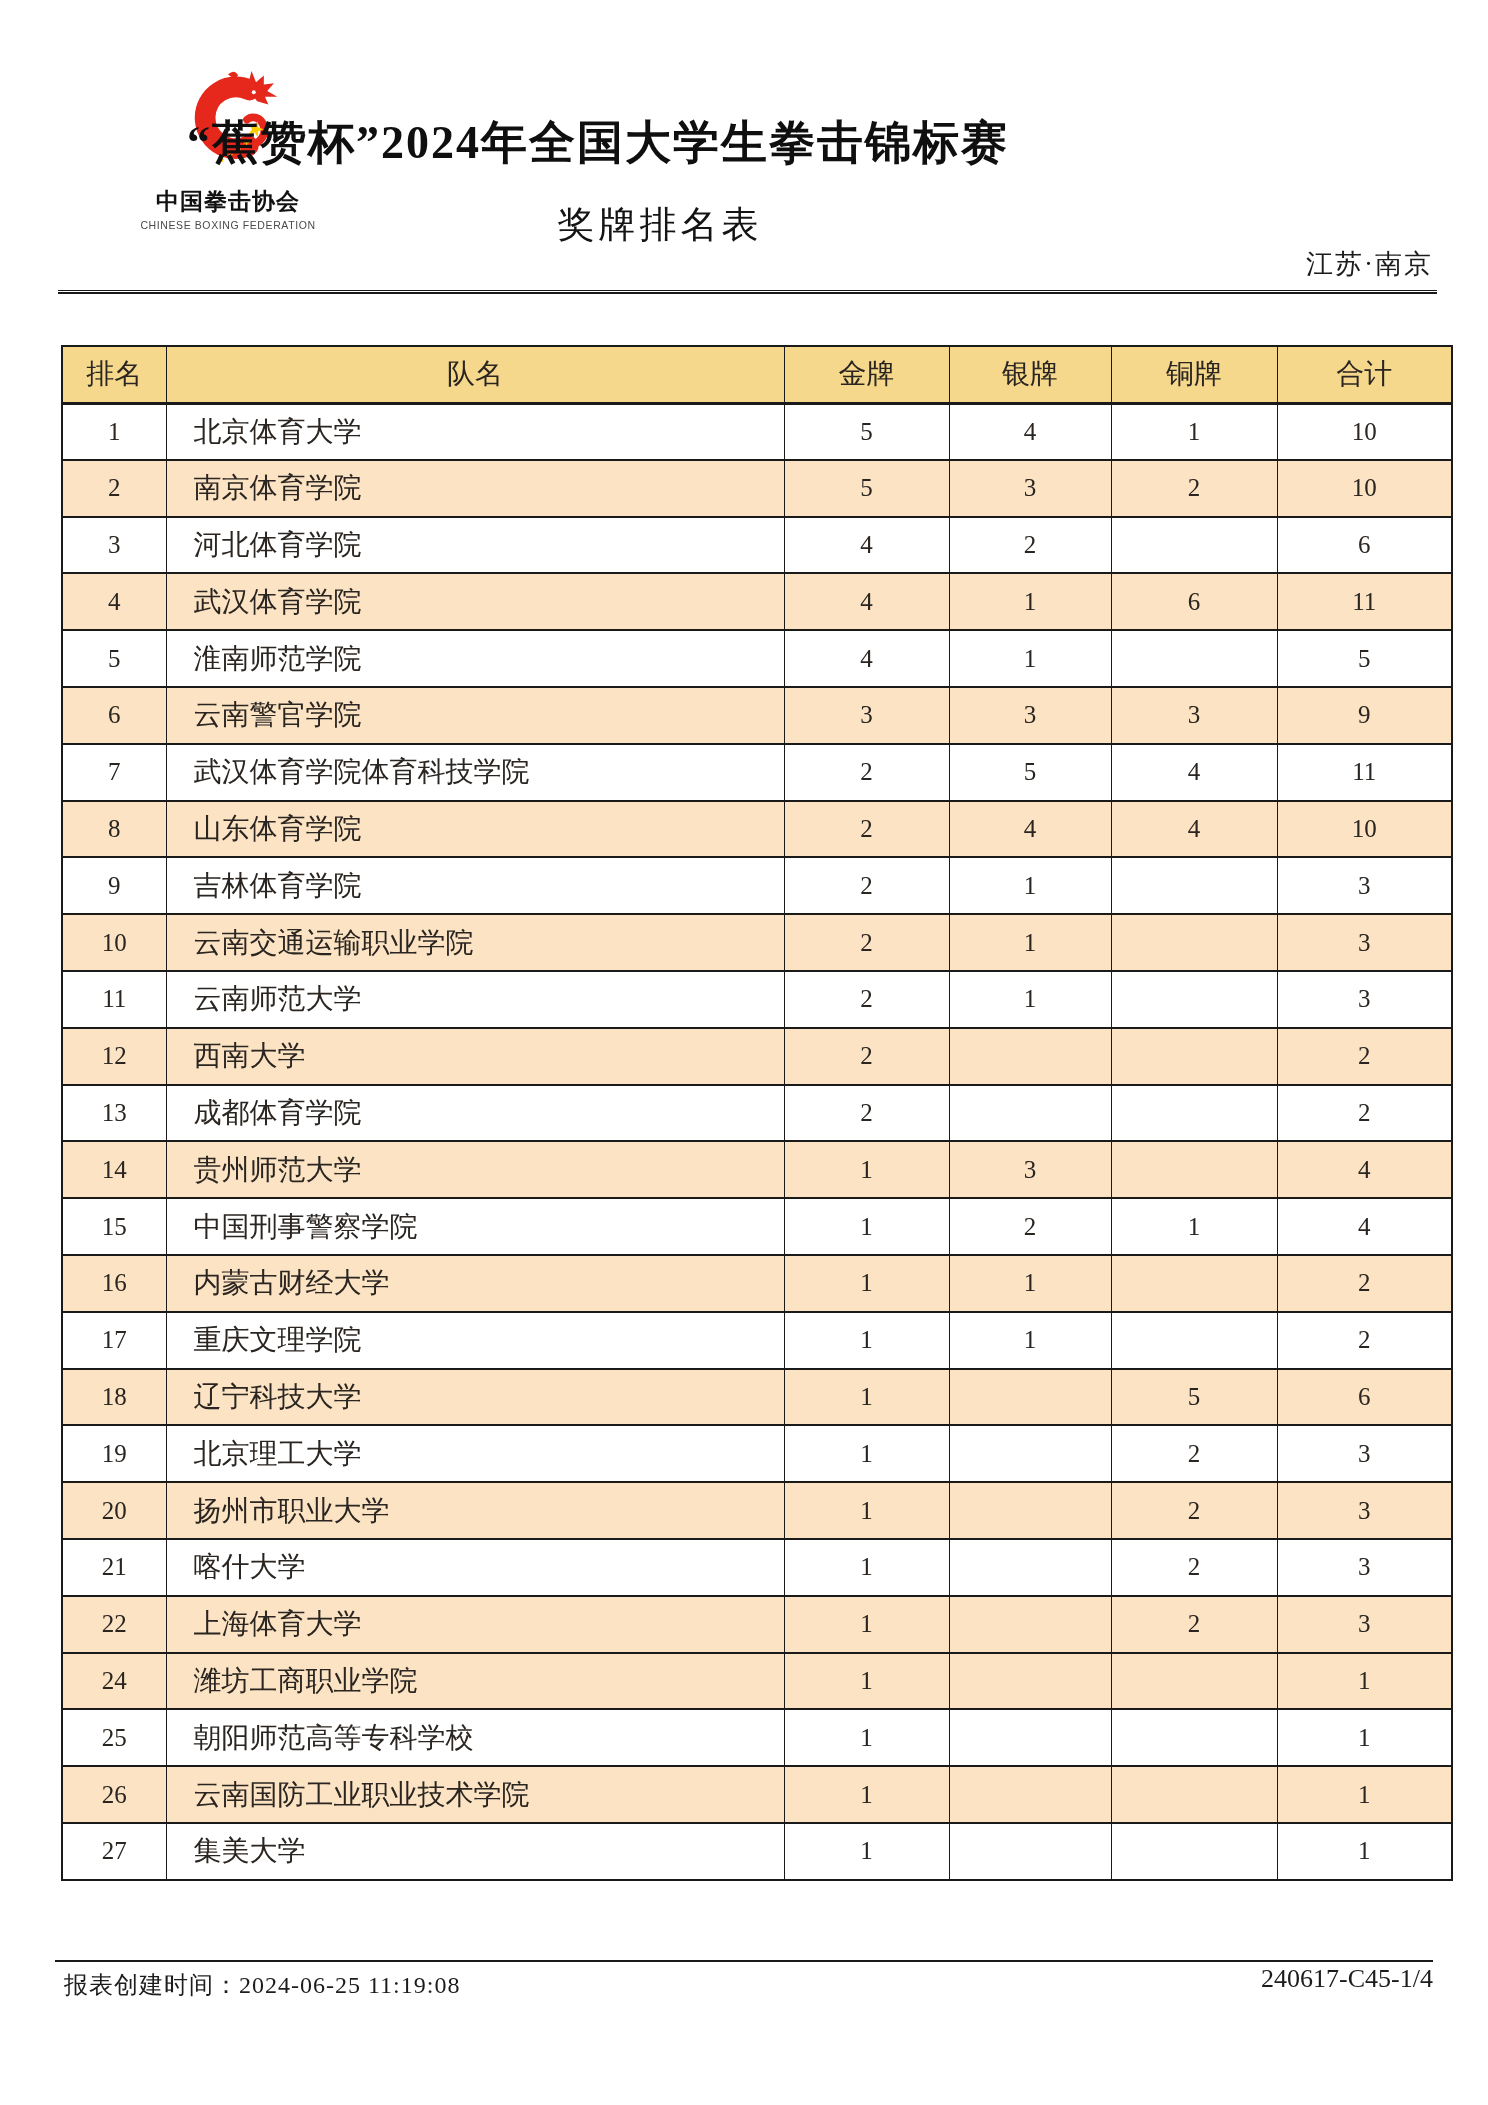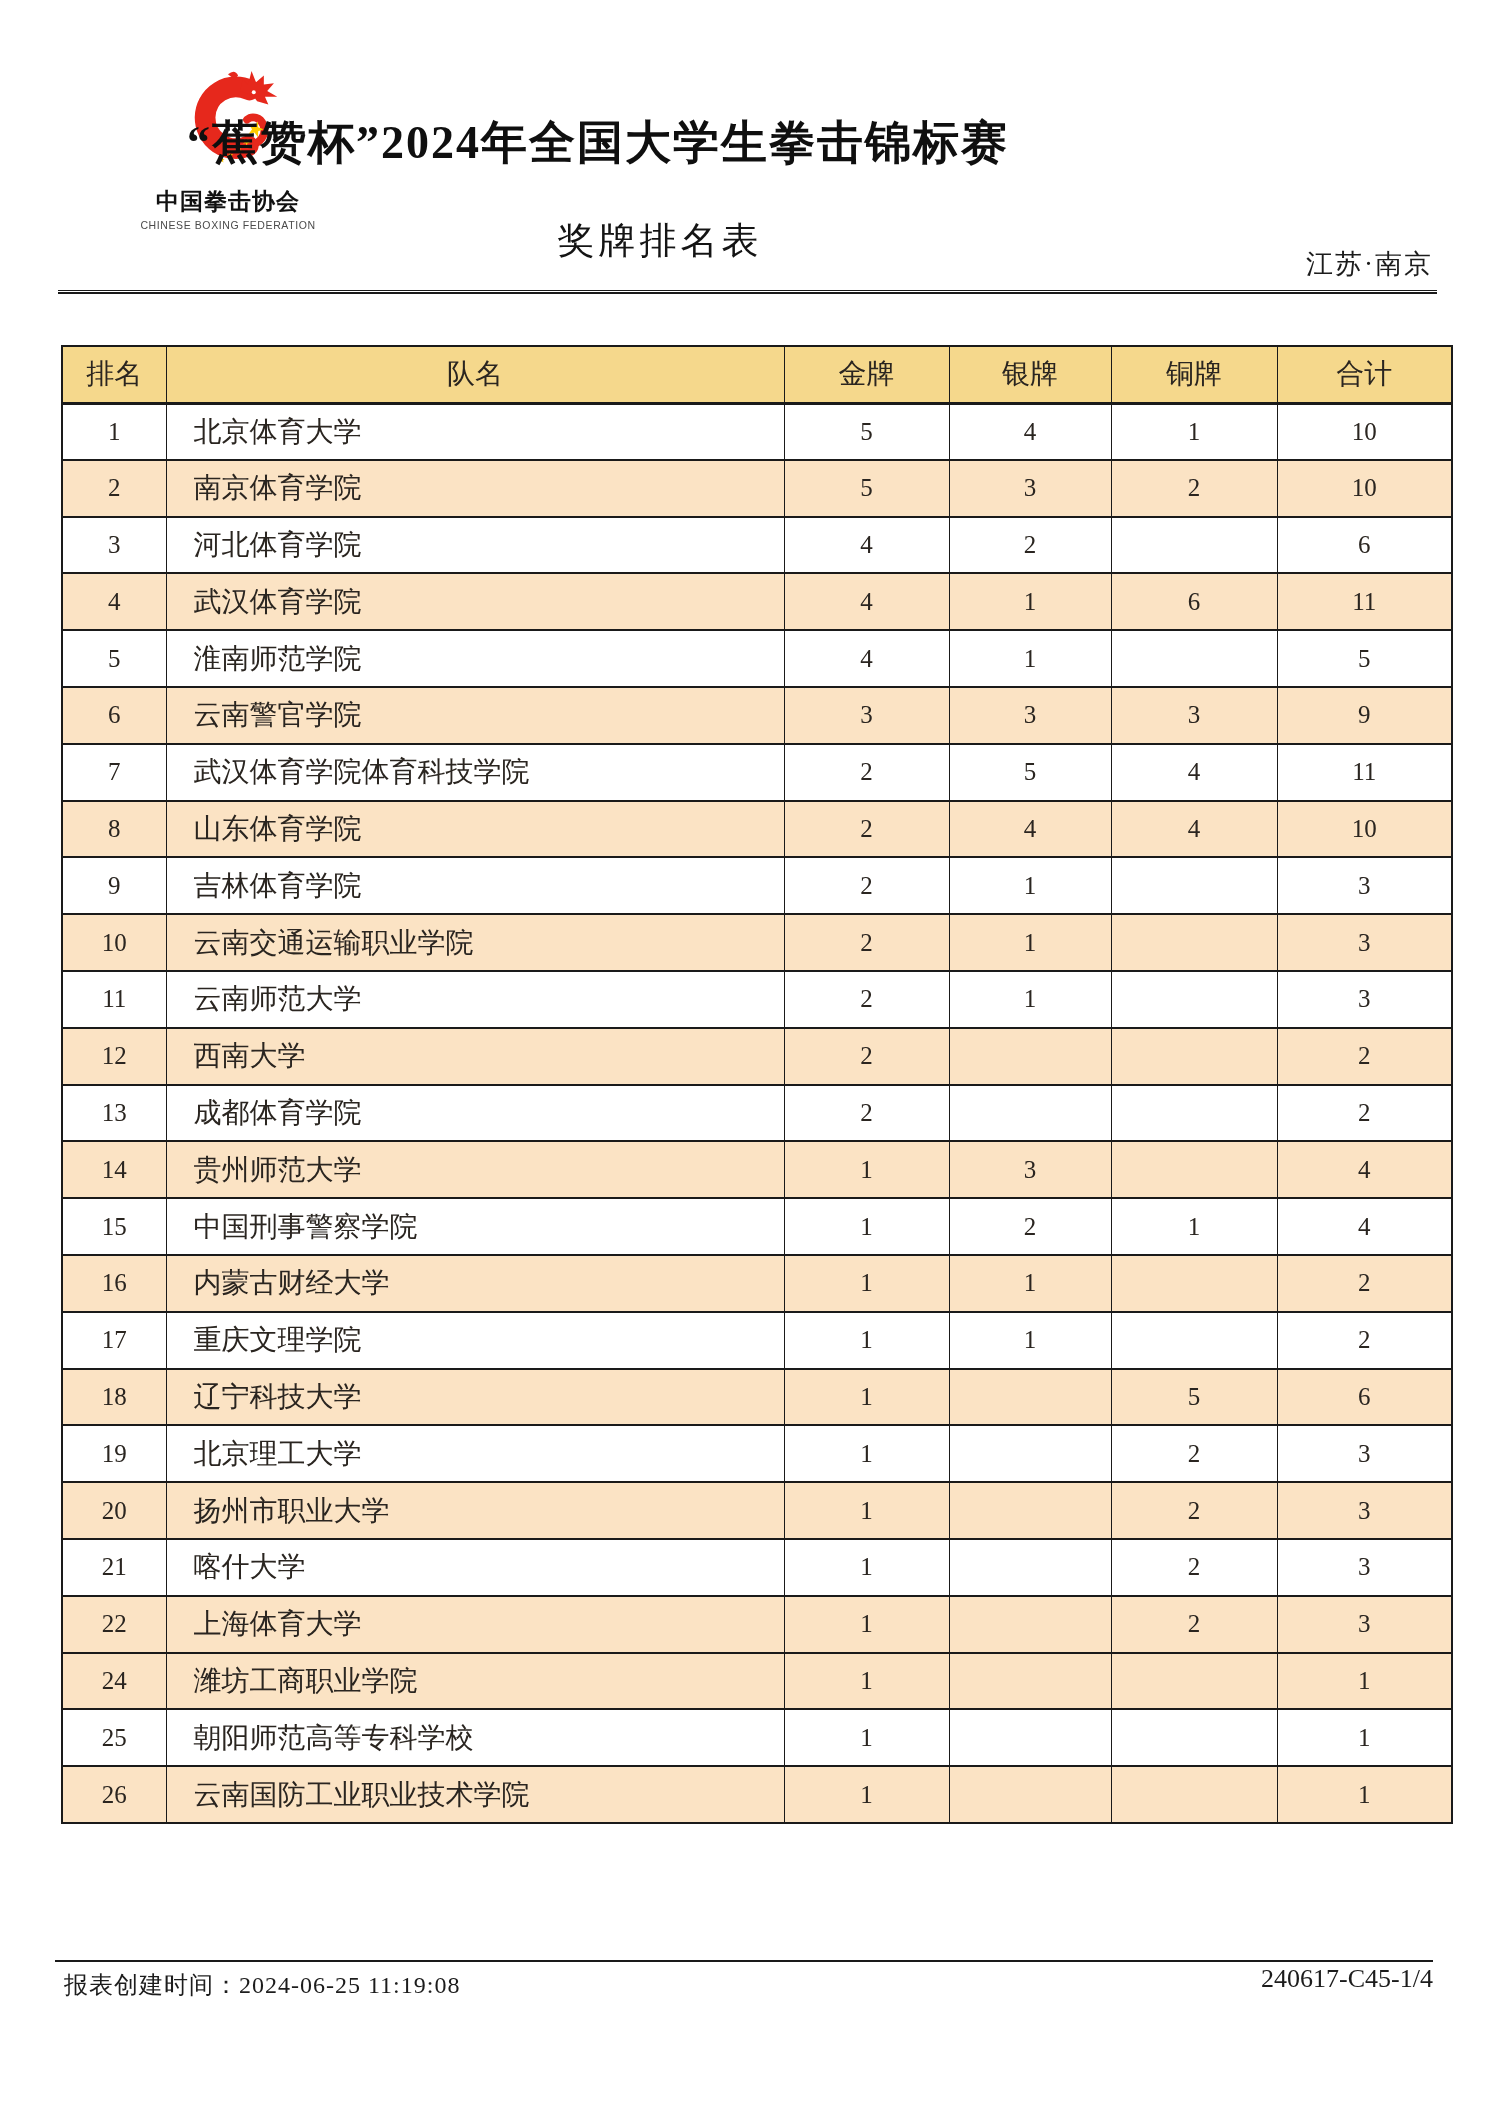--- a/index.html
+++ b/index.html
@@ -25,21 +25,21 @@
   .red-fill{fill:var(--brand-red);}
   .red-stroke{stroke:var(--brand-red);}
   .star{fill:var(--star-yellow);}
   .org-cn{margin-top:4px;font-size:23px;font-weight:700;letter-spacing:1px;color:#111;
           font-family:"Liberation Sans","DejaVu Sans",sans-serif;}
   .org-en{margin-top:2px;font-size:10.5px;letter-spacing:0.6px;color:#4a4a4a;
           font-family:"Liberation Sans","DejaVu Sans",sans-serif;}
   
   .doc-title{position:absolute;left:0;top:112px;width:1196px;text-align:center;
              font-size:46px;font-weight:700;letter-spacing:2px;color:#0f0f0f;}
-  .doc-subtitle{position:absolute;left:0;top:216px;width:1320px;text-align:center;
+  .doc-subtitle{position:absolute;left:0;top:200px;width:1320px;text-align:center;
              font-size:37px;font-weight:400;letter-spacing:4px;color:#141414;}
   .location{position:absolute;right:55px;top:246px;font-size:27px;letter-spacing:2px;color:#1c1c1c;}
   .top-rule{position:absolute;left:58px;top:290px;width:1379px;height:4px;
             border-top:1.5px solid var(--line);border-bottom:2px solid var(--line);}
   
   table.medal{
     position:absolute;left:61px;top:327px;width:1390px;
     border-collapse:collapse;table-layout:fixed;
     border:2.6px solid var(--line);
     margin-top:18px;
@@ -311,18 +311,26 @@
         <td>1</td>
       </tr>
       <tr class="alt">
         <td>26</td>
         <td class="team">云南国防工业职业技术学院</td>
         <td>1</td>
         <td></td>
         <td></td>
         <td>1</td>
       </tr>
+      <tr>
+        <td>27</td>
+        <td class="team">集美大学</td>
+        <td>1</td>
+        <td></td>
+        <td></td>
+        <td>1</td>
+      </tr>
     </tbody>
 </table>
 
 <div class="footer-rule"></div>
 <div class="footer-left">报表创建时间：2024-06-25 11:19:08</div>
 <div class="footer-right">240617-C45-1/4</div>
 
 </body></html>

